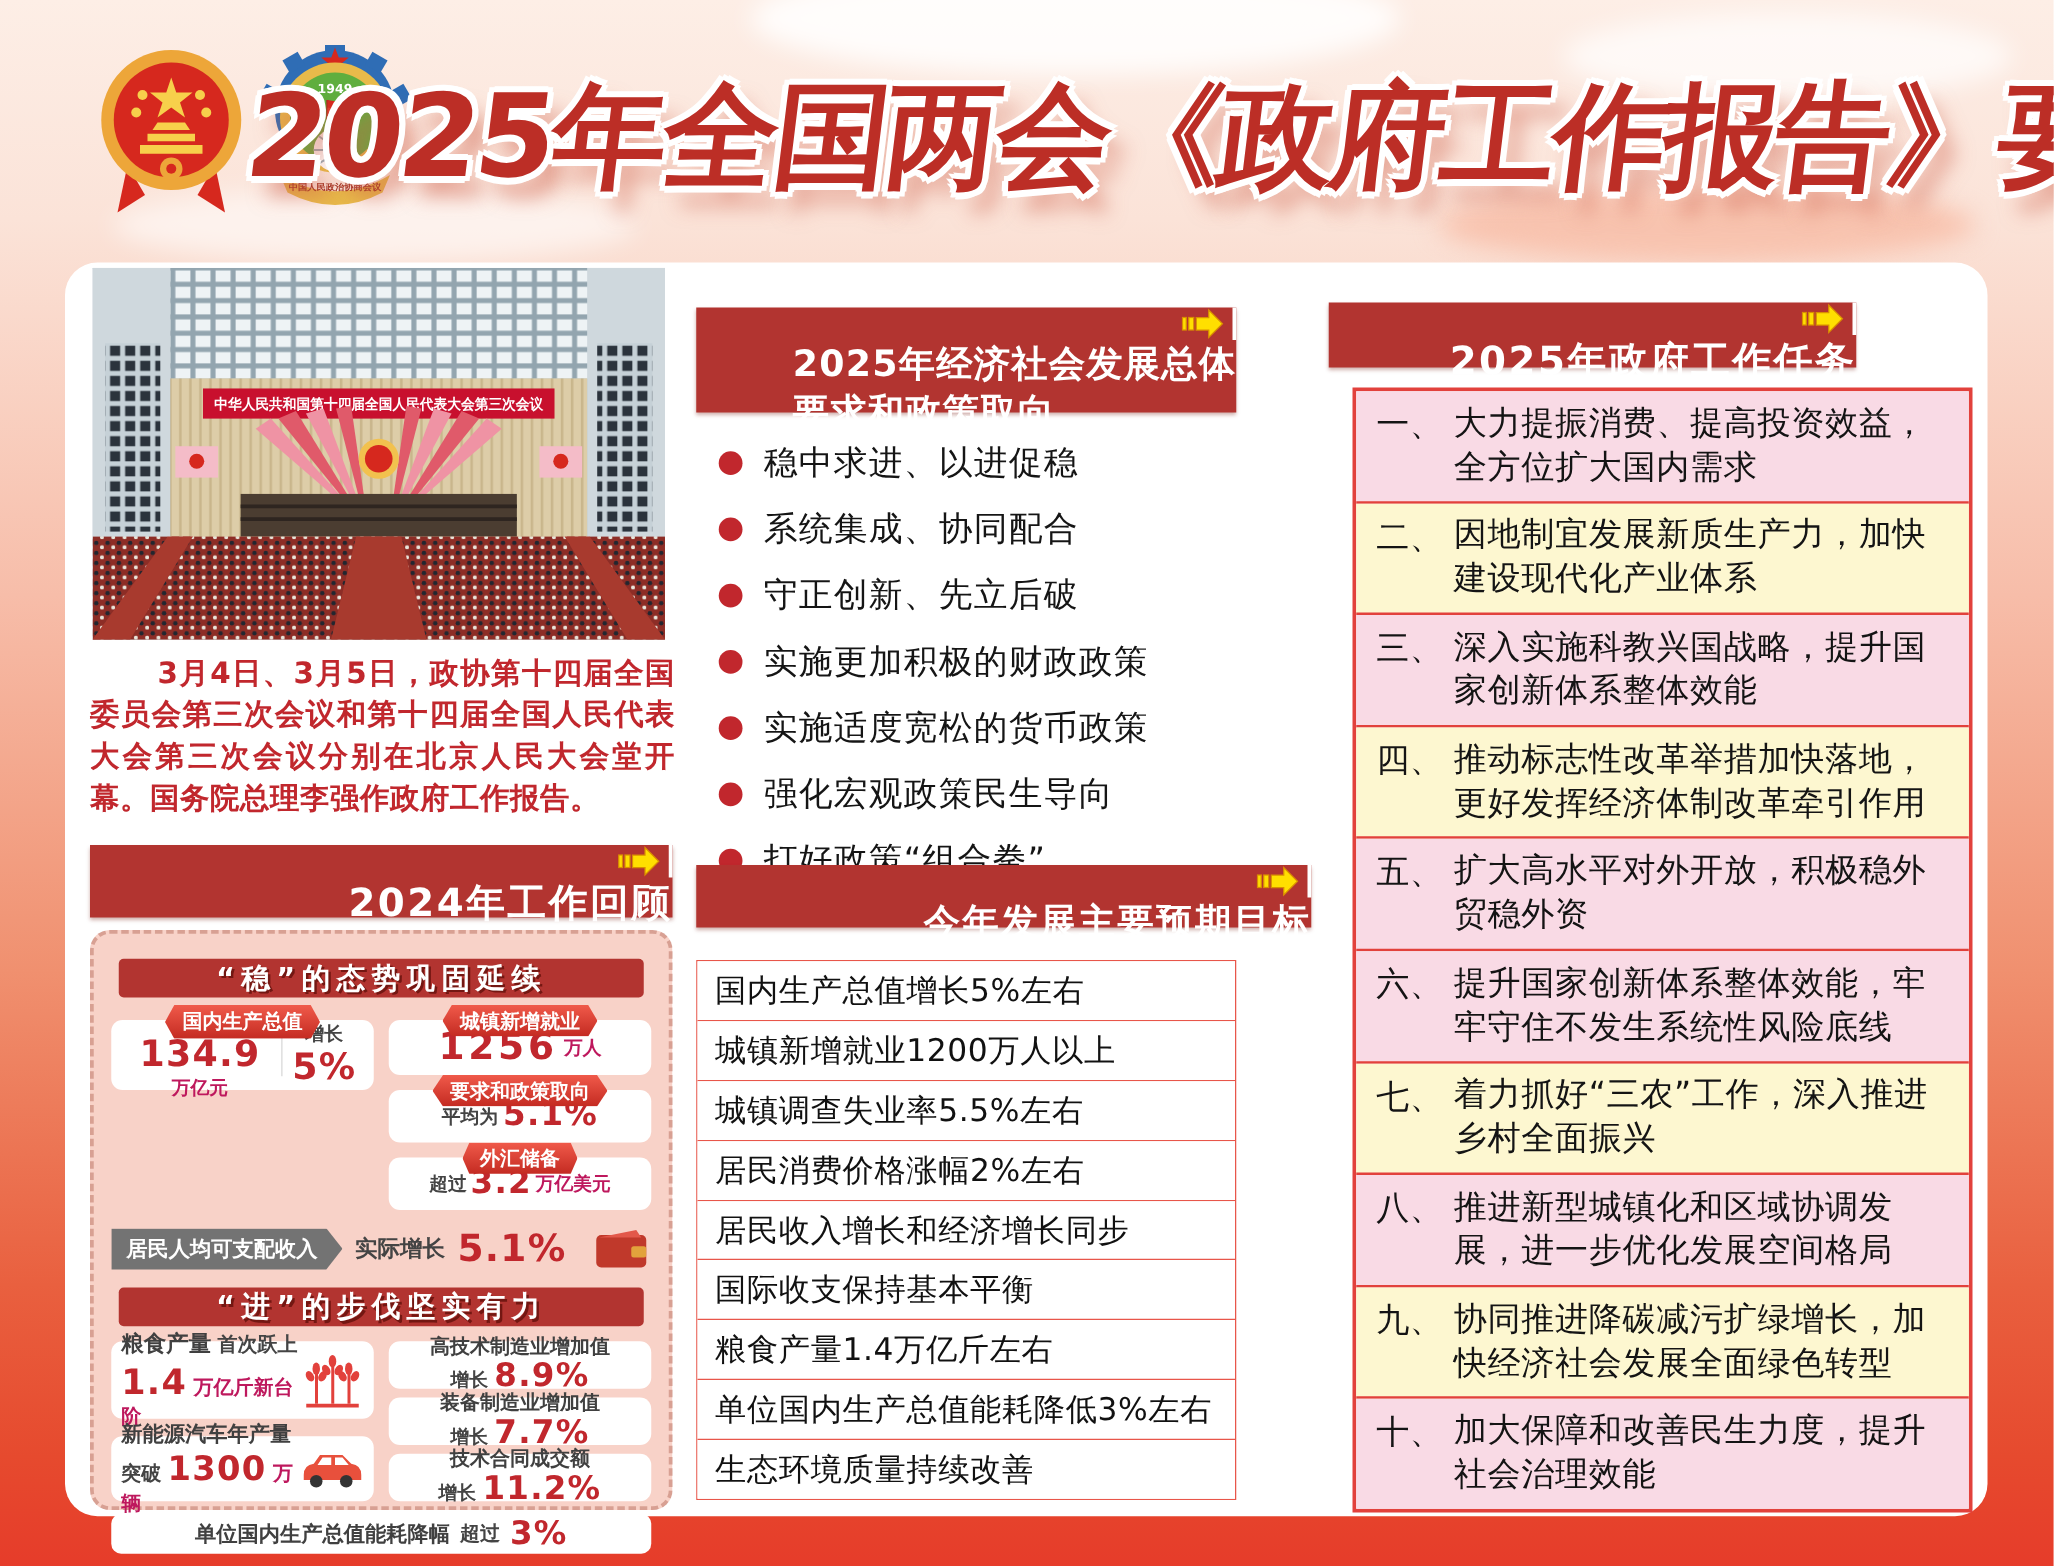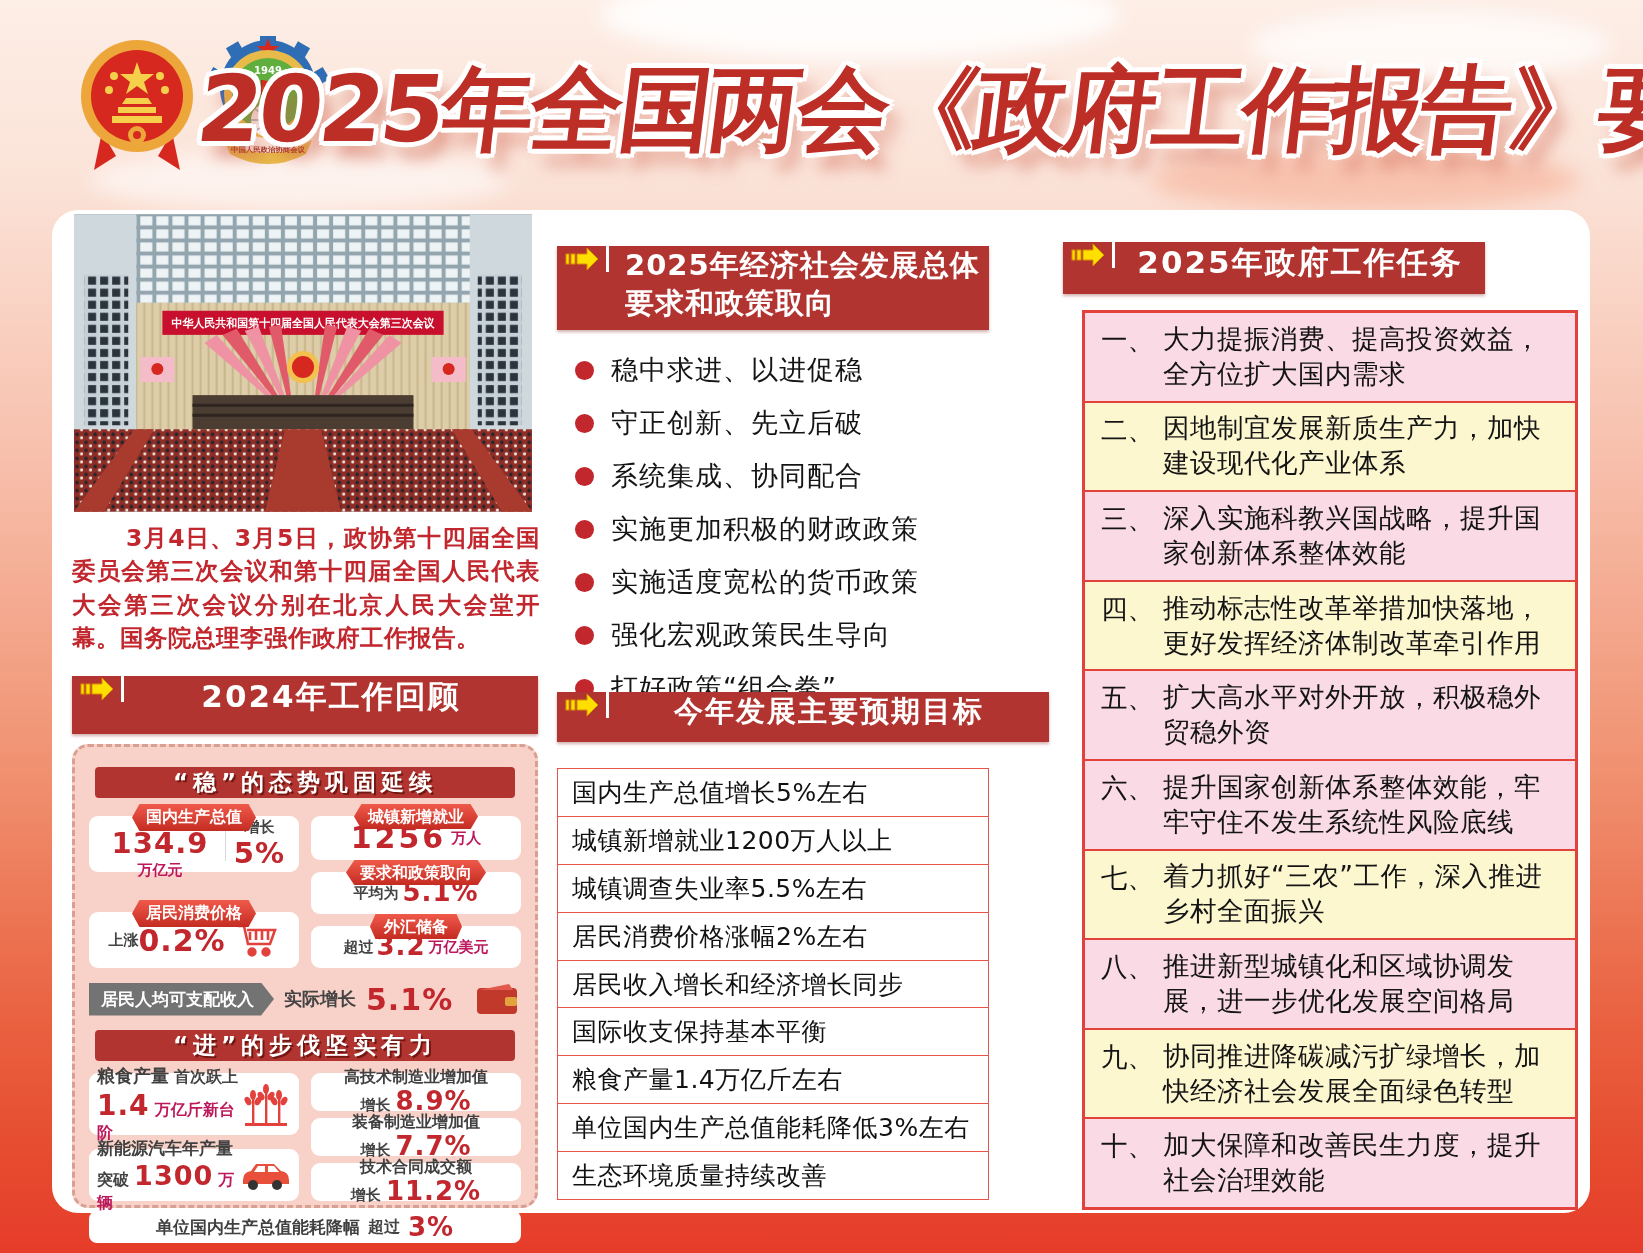--- a/index.html
+++ b/index.html
@@ -19,22 +19,22 @@
     text-shadow:-4px -4px 0 #fff,4px -4px 0 #fff,-4px 4px 0 #fff,4px 4px 0 #fff,
       -5px 0 0 #fff,5px 0 0 #fff,0 -5px 0 #fff,0 5px 0 #fff,14px 16px 16px rgba(205,95,72,.55); }
 
   .emblem { position:absolute; top:32px; }
 
   
   #panel { position:absolute; left:52px; top:210px; width:1538px; height:1003px;
     background:#fff; border-radius:26px; }
 
   
-  .sec-header { position:absolute; background:#b23430; display:flex; align-items:flex-start;
-    box-shadow:0 2px 3px rgba(120,30,20,.35); }
+  .sec-header { position:absolute; background:#b23430; display:flex; align-items:flex-end;
+    box-shadow:0 2px 3px rgba(120,30,20,.35);flex-direction:column; }
   .sec-header .arrow-cell { width:52px; display:flex; align-items:center; justify-content:center;
     border-right:3px solid #fff; flex:none; }
   .sec-header .hd-text { flex:1; display:flex; align-items:center; justify-content:center;
     color:#fff; font-weight:bold; font-size:31px; letter-spacing:2px; }
   .sec-header .hd-text.two-line { flex-direction:column; align-items:flex-start; justify-content:center;
     padding-left:16px; font-size:29px; line-height:1.32; letter-spacing:1px; }
 
   
   #photo { position:absolute; left:74px; top:214px; width:458px; height:298px; }
   #intro-text { position:absolute; left:72px; top:522px; width:468px;
@@ -236,33 +236,20 @@
             <span class="pre">达到</span><br>
             <span class="num" style="font-size:29px;">134.9</span>
             <span class="unit">万亿元</span>
           </div>
           <div class="divider"></div>
           <div class="half">
             <span class="pre">增长</span><br>
             <span class="num" style="font-size:29px;">5%</span>
           </div>
         </div>
-        <div class="stat-card" id="card-cpi">
-          <div class="tab">居民消费价格</div>
-          <span class="pre">上涨</span>
-          <span class="num" style="font-size:30px;">0.2%</span>
-          <span style="margin-left:10px;">
-            <svg width="44" height="36" viewBox="0 0 44 36" fill="none" stroke="#e2413c" stroke-width="2.6">
-              <path d="M2 4 h6 l4 18 h22 l5 -14 h-28"></path>
-                <path d="M14 10 v8 M20 8 v10 M26 8 v10 M32 8 v10"></path>
-              <circle cx="16" cy="30" r="3.4" fill="#e2413c"></circle>
-                <circle cx="30" cy="30" r="3.4" fill="#e2413c"></circle>
-            </svg>
-            </span>
-        </div>
       </div>
       <div class="cards-col">
         <div class="stat-card h-card" style="height:44px;">
           <div class="tab">城镇新增就业</div>
           <span class="num" style="font-size:30px;letter-spacing:3px;">1256</span>
           <span class="unit" style="margin-left:5px;">万人</span>
         </div>
         <div class="stat-card h-card" style="height:42px;">
           <div class="tab">要求和政策取向</div>
           <span class="pre">平均为</span>
@@ -380,25 +367,25 @@
     </div>
   </div>
 
   <div id="policy-list">
     <div class="bullet-row">
         <span class="dot"></span>
         <span class="bullet-text">稳中求进、以进促稳</span>
       </div>
     <div class="bullet-row">
         <span class="dot"></span>
+        <span class="bullet-text">系统集成、协同配合</span>
+      </div>
+    <div class="bullet-row">
+        <span class="dot"></span>
         <span class="bullet-text">守正创新、先立后破</span>
-      </div>
-    <div class="bullet-row">
-        <span class="dot"></span>
-        <span class="bullet-text">系统集成、协同配合</span>
       </div>
     <div class="bullet-row">
         <span class="dot"></span>
         <span class="bullet-text">实施更加积极的财政政策</span>
       </div>
     <div class="bullet-row">
         <span class="dot"></span>
         <span class="bullet-text">实施适度宽松的货币政策</span>
       </div>
     <div class="bullet-row">

